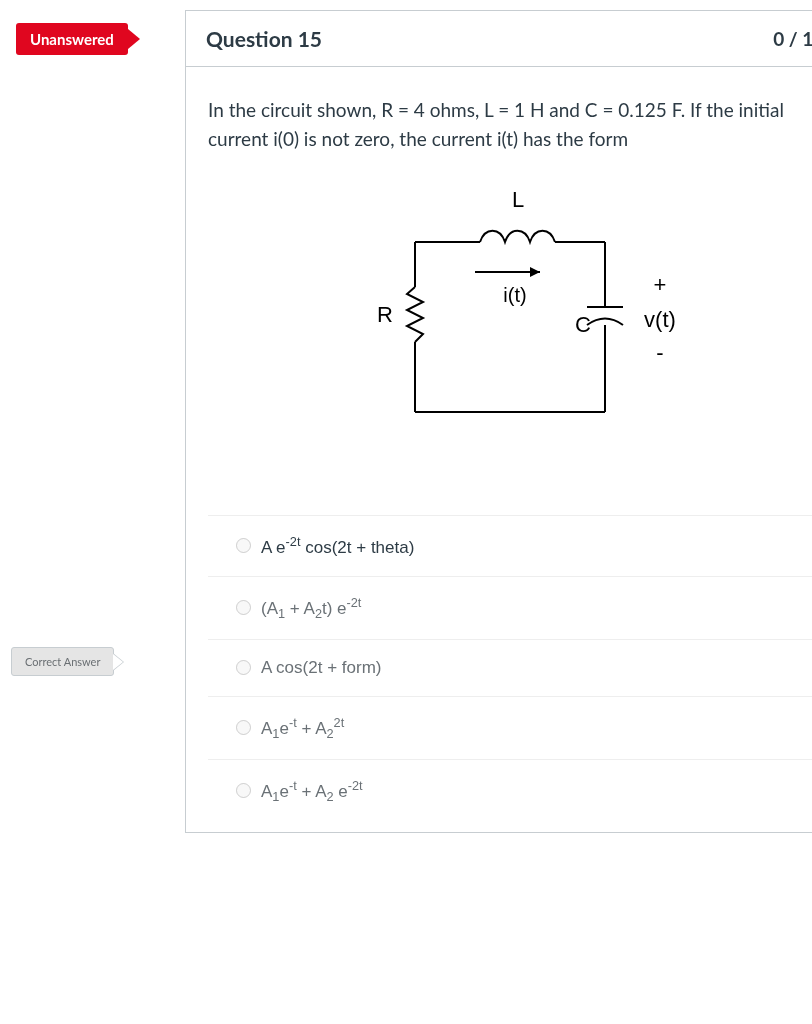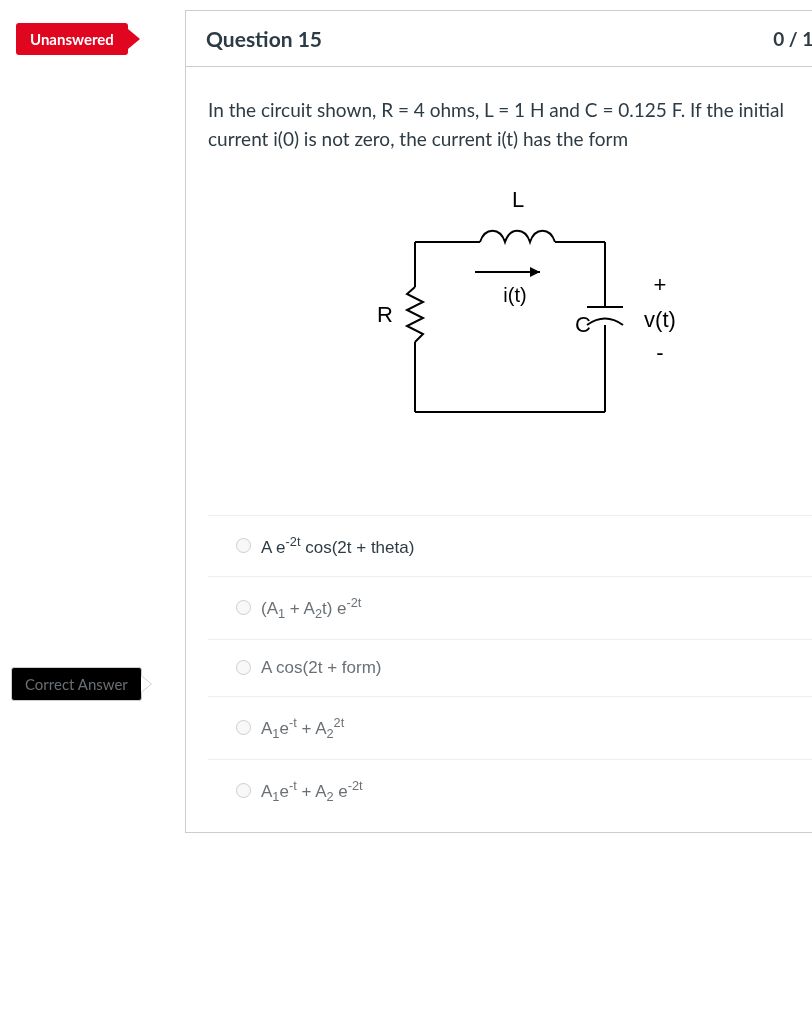--- a/index.html
+++ b/index.html
@@ -87,25 +87,25 @@
     }
     .answer-text {
       font-family: "Helvetica Neue", Arial, sans-serif;
       color: #6a7176;
     }
     .answer.correct .answer-text {
       color: #2d3b45;
     }
     .correct-tag {
       position: absolute;
-      top: 656px;
+      top: 636px;
       left: -175px;
-      background: #000000;
+      background: #e5e5e5;
       color: #6a6f73;
-      font-size: 15px;
+      font-size: 11px;
       padding: 7px 13px;
       border: 1px solid #c7cdd1;
       border-radius: 3px;
     }
     .correct-tag::after {
       content: "";
       position: absolute;
       right: -10px;
       top: 50%;
       transform: translateY(-50%);

